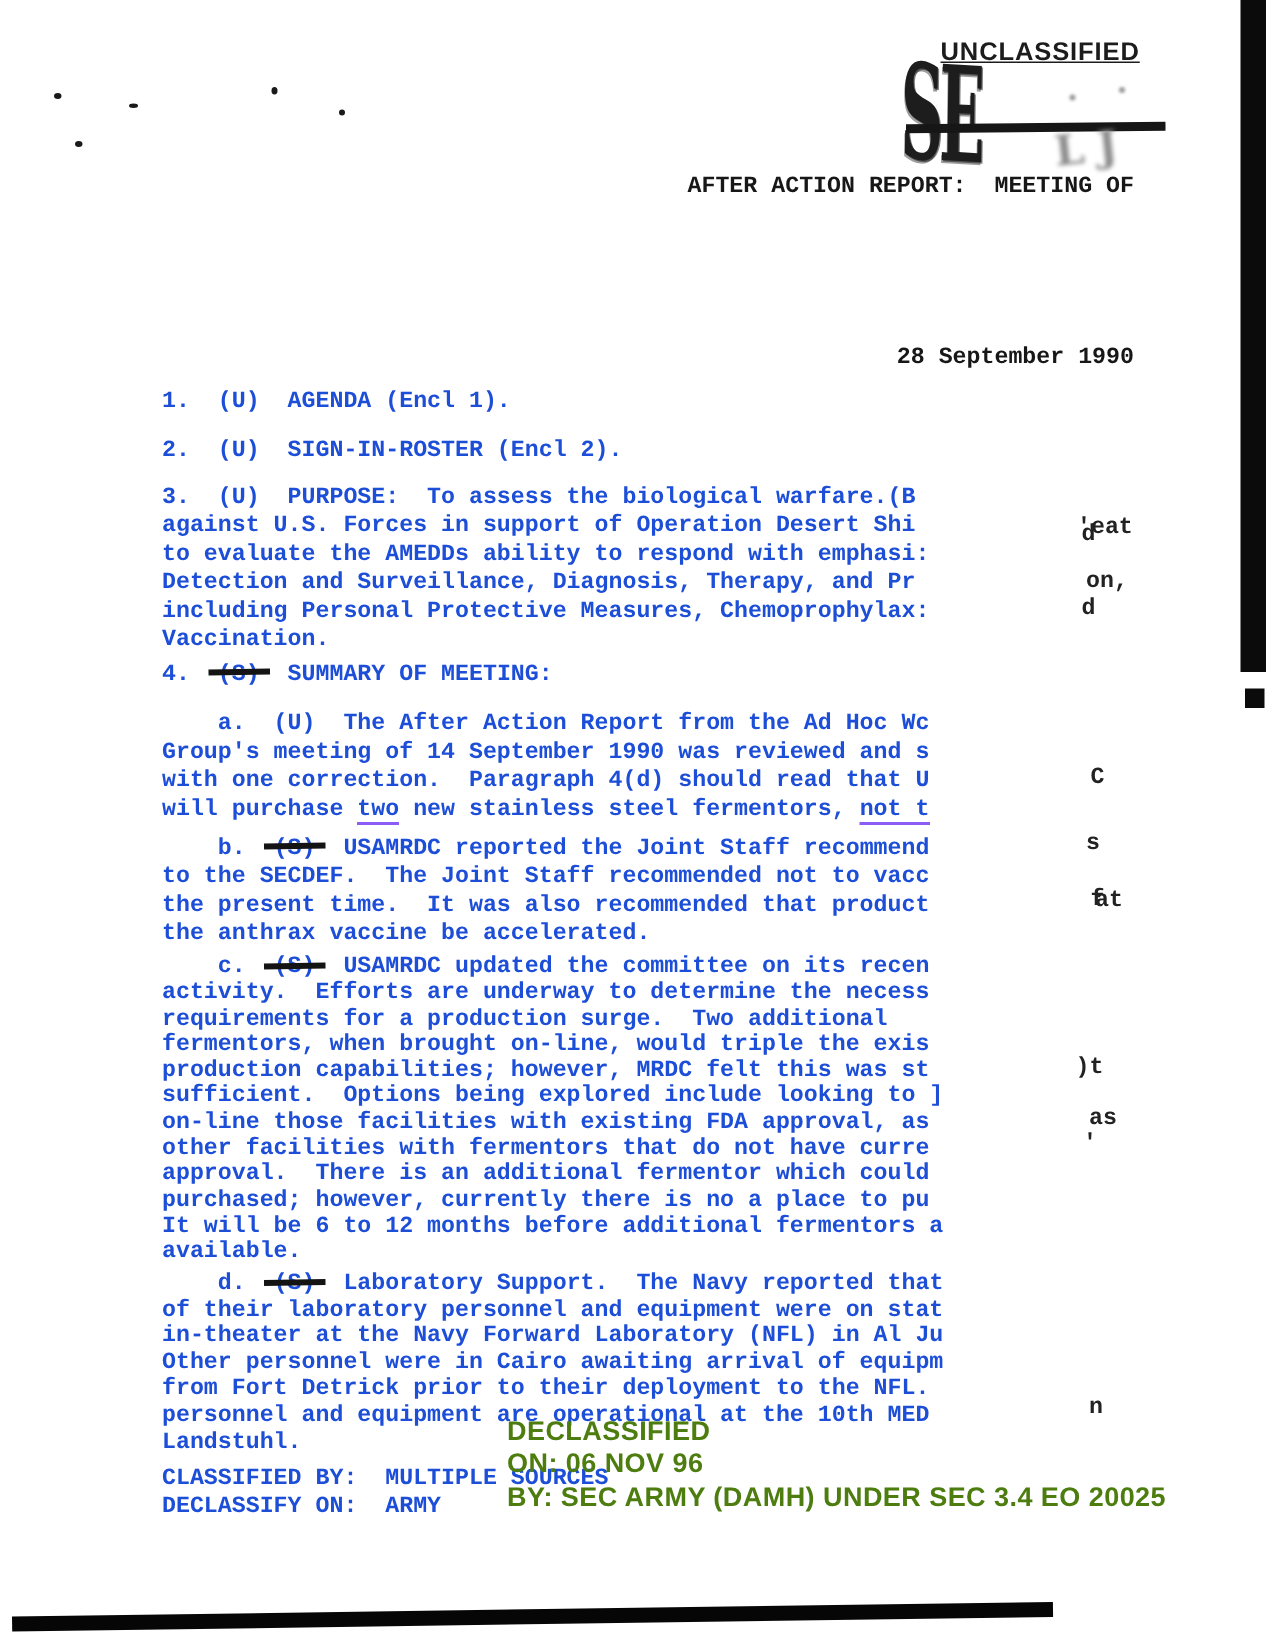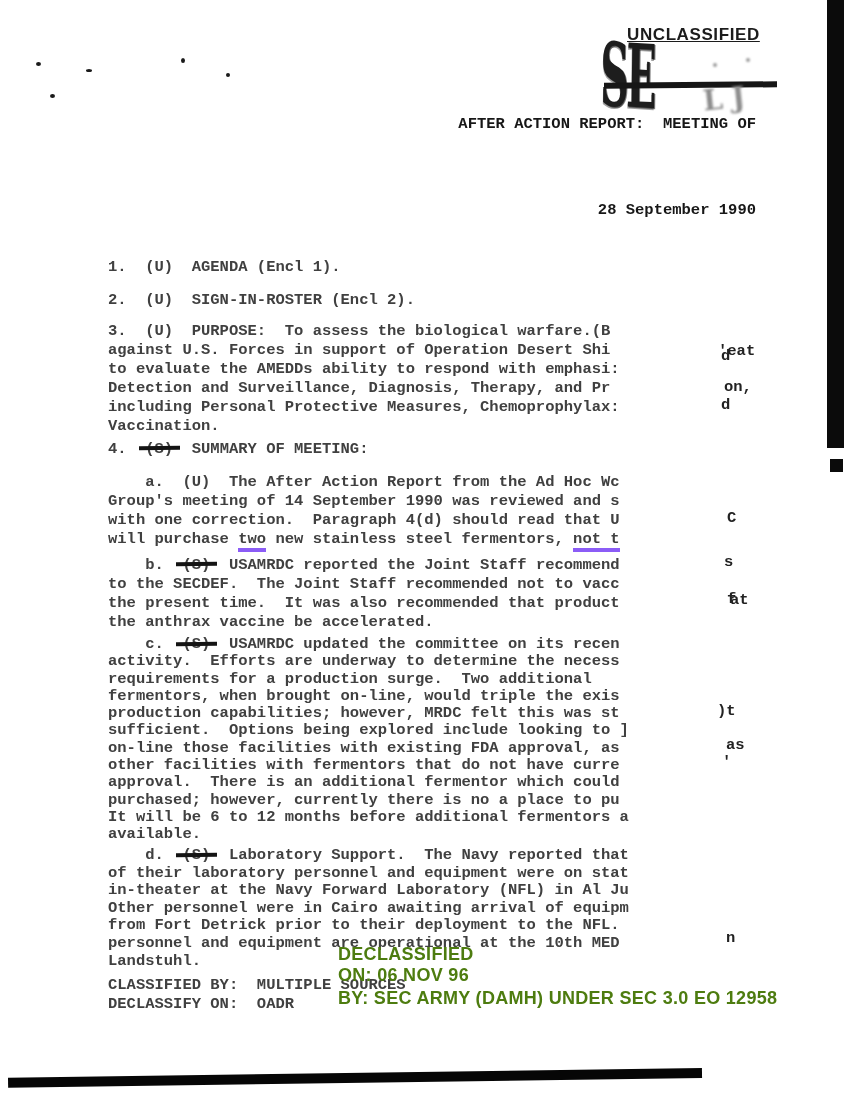--- a/index.html
+++ b/index.html
@@ -5,51 +5,51 @@
   html,body{margin:0;padding:0;background:#e8e8e8;}
   .page{
     position:relative;width:850px;height:1094px;margin:0 auto;
     background:#ffffff;overflow:hidden;
     font-family:"Liberation Mono",monospace;
   }
   
   .para{
     position:absolute;left:108px;
     font:bold 15.5px "Liberation Mono",monospace;
-    color:#404040;white-space:pre;line-height:19px;
+    color:#1d4ed8;white-space:pre;line-height:19px;
     letter-spacing:0;
   }
   .p-item1{top:258px}
   .p-item2{top:291px}
   .p-para3{top:322px}
   .p-heading4{top:440px}
   .p-paraA{top:473px}
   .p-paraB{top:556px}
   .p-paraC{top:636px;line-height:17.3px}
   .p-paraD{top:847px;line-height:17.6px}
   .p-footer1{top:976px}
   .p-footer2{top:995px}
   .line span{white-space:pre}
   .strike{position:relative;display:inline-block}
   .strike::after{
     content:"";position:absolute;left:-6px;right:-7px;top:6px;height:3.5px;
     background:#141414;transform:rotate(-1deg);
   }
-  .u{border-bottom:4px solid #8b5cf6;padding-bottom:0px}
+  .u{border-bottom:2px solid #8b5cf6;padding-bottom:0px}
   .frag{
     position:absolute;font:bold 15.5px "Liberation Mono",monospace;
     color:#222;white-space:pre;
   }
   
   .title-block{position:absolute;left:106px;top:0;width:650px;height:260px}
   .title-line{
     position:absolute;left:0;width:100%;text-align:right;
     font:bold 15.5px "Liberation Mono",monospace;color:#171717;white-space:pre;
   }
-  .t1{top:115px}.t2{top:148px}.t3{top:181px}.t4{top:201px}
+  .t1{top:115px}.t2{top:148px}.t3{top:181px}.t4{top:229px}
   
   .unclassified{
     position:absolute;left:627px;top:25px;
     font:bold 17px "Liberation Sans",sans-serif;letter-spacing:0.6px;color:#1c1c1c;text-decoration:underline;
   }
   .se{
     position:absolute;left:601px;top:30px;
     font:bold 88px "DejaVu Serif",serif;color:#1d1d1d;line-height:1;
     transform:scaleX(0.45) rotate(1.5deg);transform-origin:left top;
     letter-spacing:-6px;
@@ -113,39 +113,39 @@
   <div>
       <div class="para p-item1"><div class="line"><span>1.  (U)  AGENDA (Encl 1).</span></div></div>
       <div class="para p-item2"><div class="line"><span>2.  (U)  SIGN-IN-ROSTER (Encl 2).</span></div></div>
       <div class="para p-para3"><div class="line"><span>3.  (U)  PURPOSE:  To assess the biological warfare.(B</span></div><div class="line"><span>against U.S. Forces in support of Operation Desert Shi</span></div><div class="line"><span>to evaluate the AMEDDs ability to respond with emphasi:</span></div><div class="line"><span>Detection and Surveillance, Diagnosis, Therapy, and Pr</span></div><div class="line"><span>including Personal Protective Measures, Chemoprophylax:</span></div><div class="line"><span>Vaccination.</span></div></div>
       <div class="para p-heading4"><div class="line"><span>4.  </span><span class="strike">(S)</span><span>  SUMMARY OF MEETING:</span></div></div>
       <div class="para p-paraA"><div class="line"><span>    a.  (U)  The After Action Report from the Ad Hoc Wc</span></div><div class="line"><span>Group's meeting of 14 September 1990 was reviewed and s</span></div><div class="line"><span>with one correction.  Paragraph 4(d) should read that U</span></div><div class="line"><span>will purchase </span><span class="u">two</span><span> new stainless steel fermentors, </span><span class="u">not t</span></div></div>
       <div class="para p-paraB"><div class="line"><span>    b.  </span><span class="strike">(S)</span><span>  USAMRDC reported the Joint Staff recommend</span></div><div class="line"><span>to the SECDEF.  The Joint Staff recommended not to vacc</span></div><div class="line"><span>the present time.  It was also recommended that product</span></div><div class="line"><span>the anthrax vaccine be accelerated.</span></div></div>
       <div class="para p-paraC"><div class="line"><span>    c.  </span><span class="strike">(S)</span><span>  USAMRDC updated the committee on its recen</span></div><div class="line"><span>activity.  Efforts are underway to determine the necess</span></div><div class="line"><span>requirements for a production surge.  Two additional</span></div><div class="line"><span>fermentors, when brought on-line, would triple the exis</span></div><div class="line"><span>production capabilities; however, MRDC felt this was st</span></div><div class="line"><span>sufficient.  Options being explored include looking to ]</span></div><div class="line"><span>on-line those facilities with existing FDA approval, as</span></div><div class="line"><span>other facilities with fermentors that do not have curre</span></div><div class="line"><span>approval.  There is an additional fermentor which could</span></div><div class="line"><span>purchased; however, currently there is no a place to pu</span></div><div class="line"><span>It will be 6 to 12 months before additional fermentors a</span></div><div class="line"><span>available.</span></div></div>
       <div class="para p-paraD"><div class="line"><span>    d.  </span><span class="strike">(S)</span><span>  Laboratory Support.  The Navy reported that</span></div><div class="line"><span>of their laboratory personnel and equipment were on stat</span></div><div class="line"><span>in-theater at the Navy Forward Laboratory (NFL) in Al Ju</span></div><div class="line"><span>Other personnel were in Cairo awaiting arrival of equipm</span></div><div class="line"><span>from Fort Detrick prior to their deployment to the NFL.</span></div><div class="line"><span>personnel and equipment are operational at the 10th MED</span></div><div class="line"><span>Landstuhl.</span></div></div>
       <div class="para p-footer1"><div class="line"><span>CLASSIFIED BY:  MULTIPLE SOURCES</span></div></div>
-      <div class="para p-footer2"><div class="line"><span>DECLASSIFY ON:  OADR</span></div></div>
+      <div class="para p-footer2"><div class="line"><span>DECLASSIFY ON:  ARMY</span></div></div>
     </div>
 
   <div>
       <span class="frag" style="left: 718px; top: 326px; margin-top: 16px;">'eat</span>
       <span class="frag" style="left: 721px; top: 347px;">d</span>
       <span class="frag" style="left: 724px; top: 378px;">on,</span>
       <span class="frag" style="left: 721px; top: 396px;">d</span>
       <span class="frag" style="left: 727px; top: 509px;">C</span>
       <span class="frag" style="left: 724px; top: 553px;">s</span>
       <span class="frag" style="left: 730px; top: 571px; margin-top: 20px;">at</span>
       <span class="frag" style="left: 727px; top: 590px;">f</span>
       <span class="frag" style="left: 717px; top: 702px;">)t</span>
       <span class="frag" style="left: 726px; top: 736px;">as</span>
       <span class="frag" style="left: 722px; top: 753px;">'</span>
       <span class="frag" style="left: 726px; top: 929px;">n</span>
     </div>
 
   <div class="stamp-d d1">DECLASSIFIED</div>
   <div class="stamp-d d2">ON: 06 NOV 96</div>
-  <div class="stamp-d d3">BY: SEC ARMY (DAMH) UNDER SEC 3.0 EO 12958</div>
+  <div class="stamp-d d3">BY: SEC ARMY (DAMH) UNDER SEC 3.4 EO 20025</div>
 
   <div class="right-bar"></div>
   <div class="right-sq"></div>
   <div class="bottom-bar"></div>
 
 </div>
 
 </body></html>

